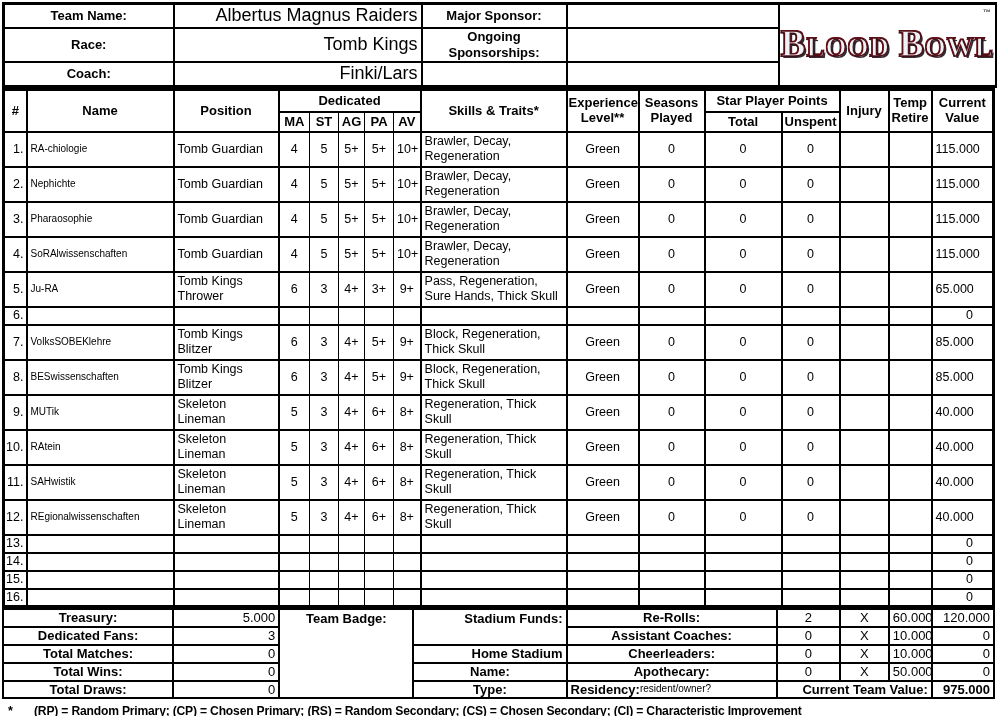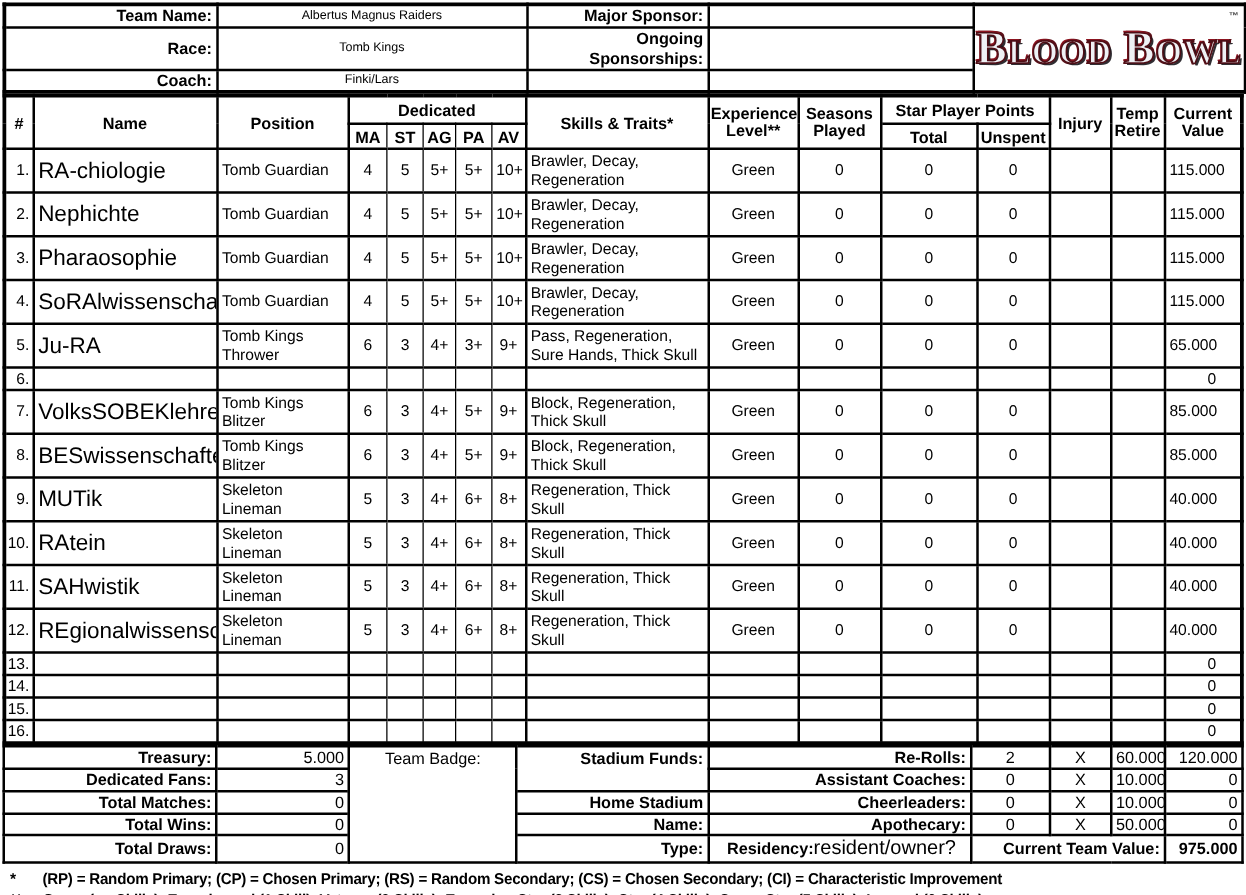--- a/index.html
+++ b/index.html
@@ -6,22 +6,22 @@
   body { width:997px; font-family:"Liberation Sans", sans-serif; color:#000; }
   .sheet { width:993px; padding:2px 0 0 2px; }
 
   table { border-collapse:collapse; table-layout:fixed; }
   td, th { border:2px solid #000; overflow:hidden; padding:0 3px; vertical-align:middle;
            font-size:12.5px; line-height:1.22; background:#fff; }
 
   
   table.top { width:993px; border:3px solid #000; }
   table.top td { height:15px; }
-  .lbl  { font-weight:bold; text-align:right; font-size:13px; }
-  .val  { text-align:center; font-size:10px; white-space:nowrap; }
+  .lbl  { font-weight:bold; text-align:center; font-size:13px; }
+  .val  { text-align:right; font-size:18px; white-space:nowrap; }
   td.logo-cell { padding:0; }
 
   .bb-logo { position:relative; height:100%; display:flex; align-items:center; justify-content:center;
              gap:9px; font-family:"Liberation Serif", serif; font-weight:700; }
   .bb-word { color:#eef1f5; -webkit-text-stroke:1.3px #4e0e16;
              text-shadow:2px 2px 0 rgba(25,22,28,.9), -1px -1px 0 #8c1420,
                          1px -1px 0 #5c1018, -1px 1px 0 #5c1018; letter-spacing:1px; white-space:nowrap;text-align:right; }
   .bb-cap  { font-size:37px; line-height:1; }
   .bb-rest { font-size:27px; }
   .bb-tm { position:absolute; top:3px; right:4px; font-size:8px; color:#444;
@@ -33,38 +33,38 @@
   .roster thead tr.hrow1 th { height:20px; }
   .roster thead tr.hrow2 th { height:18px; }
   .pre { white-space:pre-line; line-height:1.15; }
   .attr-thin { border-left-width:1px; border-right-width:1px; }
   .a-first { border-left-width:2px; }
   .a-last  { border-right-width:2px; }
 
   .roster tbody tr       { height:35px; }
   .roster tbody tr.slim  { height:18px; }
   .c-num    { text-align:right; padding-right:2px; padding-left:1px; }
-  .c-name   { text-align:left; white-space:nowrap; font-size:18px; }
+  .c-name   { text-align:left; white-space:nowrap; font-size:10px; }
   .c-pos    { text-align:left; }
   .c-skills { text-align:left; }
   .c-mid    { text-align:center; }
   .c-val    { text-align:right; padding-right:19px; }
 
   
   table.bt { width:993px; border:1px solid #0369a1; }
   table.bt td { height:15px; }
   .num  { text-align:right; font-size:13px; }
   .cent { text-align:center; font-size:13px; }
   .bold { font-weight:bold;text-align:right; }
-  td.badge { vertical-align:top; text-align:center; font-weight:normal; font-size:13px; padding-top:1px; }
+  td.badge { vertical-align:top; text-align:center; font-weight:bold; font-size:13px; padding-top:1px; }
   td.vtop { vertical-align:top; padding-top:1px; }
-  td.res { padding:0 14px; }
+  td.res { padding:0 3px; }
   .res-in { display:flex; align-items:center; }
   .res-lbl { font-weight:bold; font-size:13px; }
-  .res-val { font-size:16px; flex:1; text-align:center; }
+  .res-val { font-size:10px; flex:1; text-align:left; }
 
   
   .footnotes { padding:4px 0 6px 6px; }
   .fn { display:flex; line-height:17px; }
   .fn-marker { width:26px; font-weight:bold; font-size:12.5px; flex:0 0 26px; }
   .fn-text { font-weight:bold; font-size:12.5px; letter-spacing:-0.2px; white-space:nowrap;
              transform:scaleX(0.97); transform-origin:0 50%; }
 </style>
 </head>
 <body>

